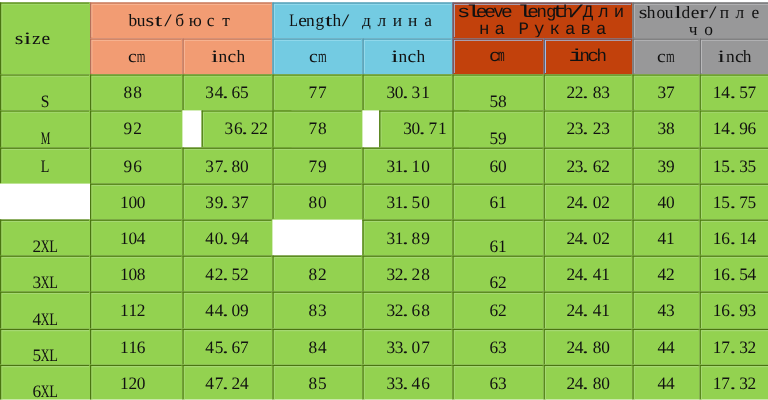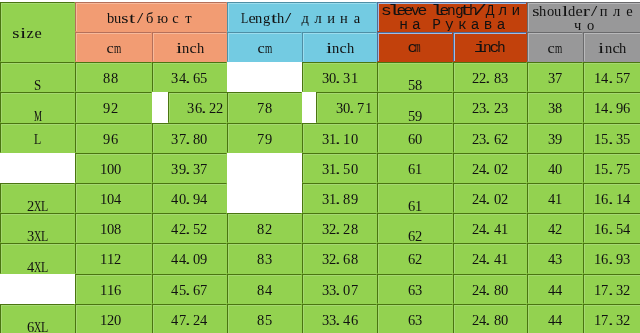--- a/index.html
+++ b/index.html
@@ -78,20 +78,23 @@
     </div>
   <div class="cell c-body low" style="left:0px;top:62.2px;width:75px;height:30.2px;">
       <span class="txt"><span class="ch" style="text-align: left;"><i style="transform: scaleX(0.895552); transform-origin: 0% 100%;">S</i></span></span>
     </div>
   <div class="cell c-body shift-left" style="left:75px;top:62.2px;width:77px;height:30.2px;">
       <span class="txt"><span class="ch" style="text-align: left;"><i style="transform: scaleX(0.997846); transform-origin: 0% 100%;">8</i></span><span class="ch" style="text-align: left;"><i style="transform: scaleX(0.997846); transform-origin: 0% 100%;">8</i></span></span>
     </div>
   <div class="cell c-body" style="left:152px;top:62.2px;width:75px;height:30.2px;">
       <span class="txt"><span class="ch" style="text-align: left;"><i style="transform: scaleX(0.997846); transform-origin: 0% 100%;">3</i></span><span class="ch" style="text-align: left;"><i style="transform: scaleX(0.997846); transform-origin: 0% 100%;">4</i></span><span class="ch dot"><i style="transform: scaleX(1.55);">.</i></span><span class="ch" style="text-align: left;"><i style="transform: scaleX(0.997846); transform-origin: 0% 100%;">6</i></span><span class="ch" style="text-align: left;"><i style="transform: scaleX(0.997846); transform-origin: 0% 100%;">5</i></span></span>
     </div>
+  <div class="cell c-body" style="left:227px;top:62.2px;width:75px;height:30.2px;">
+      <span class="txt"><span class="ch" style="text-align: left;"><i style="transform: scaleX(0.997846); transform-origin: 0% 100%;">7</i></span><span class="ch" style="text-align: left;"><i style="transform: scaleX(0.997846); transform-origin: 0% 100%;">7</i></span></span>
+    </div>
   <div class="cell c-body" style="left:302px;top:62.2px;width:75.3px;height:30.2px;">
       <span class="txt"><span class="ch" style="text-align: left;"><i style="transform: scaleX(0.997846); transform-origin: 0% 100%;">3</i></span><span class="ch" style="text-align: left;"><i style="transform: scaleX(0.997846); transform-origin: 0% 100%;">0</i></span><span class="ch dot"><i style="transform: scaleX(1.55);">.</i></span><span class="ch" style="text-align: left;"><i style="transform: scaleX(0.997846); transform-origin: 0% 100%;">3</i></span><span class="ch" style="text-align: left;"><i style="transform: scaleX(0.997846); transform-origin: 0% 100%;">1</i></span></span>
     </div>
   <div class="cell c-body low" style="left:377.3px;top:62.2px;width:75.7px;height:30.2px;">
       <span class="txt"><span class="ch" style="text-align: left;"><i style="transform: scaleX(0.997846); transform-origin: 0% 100%;">5</i></span><span class="ch" style="text-align: left;"><i style="transform: scaleX(0.997846); transform-origin: 0% 100%;">8</i></span></span>
     </div>
   <div class="cell c-body" style="left:453px;top:62.2px;width:74.2px;height:30.2px;">
       <span class="txt"><span class="ch" style="text-align: left;"><i style="transform: scaleX(0.997846); transform-origin: 0% 100%;">2</i></span><span class="ch" style="text-align: left;"><i style="transform: scaleX(0.997846); transform-origin: 0% 100%;">2</i></span><span class="ch dot"><i style="transform: scaleX(1.55);">.</i></span><span class="ch" style="text-align: left;"><i style="transform: scaleX(0.997846); transform-origin: 0% 100%;">8</i></span><span class="ch" style="text-align: left;"><i style="transform: scaleX(0.997846); transform-origin: 0% 100%;">3</i></span></span>
     </div>
   <div class="cell c-body" style="left:527.2px;top:62.2px;width:56.1px;height:30.2px;">
@@ -153,20 +156,23 @@
     </div>
   <div class="cell c-body" style="left:583.3px;top:122.6px;width:57.7px;height:30.2px;">
       <span class="txt"><span class="ch" style="text-align: left;"><i style="transform: scaleX(0.997846); transform-origin: 0% 100%;">1</i></span><span class="ch" style="text-align: left;"><i style="transform: scaleX(0.997846); transform-origin: 0% 100%;">5</i></span><span class="ch dot"><i style="transform: scaleX(1.55);">.</i></span><span class="ch" style="text-align: left;"><i style="transform: scaleX(0.997846); transform-origin: 0% 100%;">3</i></span><span class="ch" style="text-align: left;"><i style="transform: scaleX(0.997846); transform-origin: 0% 100%;">5</i></span></span>
     </div>
   <div class="cell c-body shift-left" style="left:75px;top:152.8px;width:77px;height:30.2px;">
       <span class="txt"><span class="ch" style="text-align: left;"><i style="transform: scaleX(0.997846); transform-origin: 0% 100%;">1</i></span><span class="ch" style="text-align: left;"><i style="transform: scaleX(0.997846); transform-origin: 0% 100%;">0</i></span><span class="ch" style="text-align: left;"><i style="transform: scaleX(0.997846); transform-origin: 0% 100%;">0</i></span></span>
     </div>
   <div class="cell c-body" style="left:152px;top:152.8px;width:75px;height:30.2px;">
       <span class="txt"><span class="ch" style="text-align: left;"><i style="transform: scaleX(0.997846); transform-origin: 0% 100%;">3</i></span><span class="ch" style="text-align: left;"><i style="transform: scaleX(0.997846); transform-origin: 0% 100%;">9</i></span><span class="ch dot"><i style="transform: scaleX(1.55);">.</i></span><span class="ch" style="text-align: left;"><i style="transform: scaleX(0.997846); transform-origin: 0% 100%;">3</i></span><span class="ch" style="text-align: left;"><i style="transform: scaleX(0.997846); transform-origin: 0% 100%;">7</i></span></span>
     </div>
+  <div class="cell c-body" style="left:227px;top:152.8px;width:75px;height:30.2px;">
+      <span class="txt"><span class="ch" style="text-align: left;"><i style="transform: scaleX(0.997846); transform-origin: 0% 100%;">8</i></span><span class="ch" style="text-align: left;"><i style="transform: scaleX(0.997846); transform-origin: 0% 100%;">0</i></span></span>
+    </div>
   <div class="cell c-body" style="left:302px;top:152.8px;width:75.3px;height:30.2px;">
       <span class="txt"><span class="ch" style="text-align: left;"><i style="transform: scaleX(0.997846); transform-origin: 0% 100%;">3</i></span><span class="ch" style="text-align: left;"><i style="transform: scaleX(0.997846); transform-origin: 0% 100%;">1</i></span><span class="ch dot"><i style="transform: scaleX(1.55);">.</i></span><span class="ch" style="text-align: left;"><i style="transform: scaleX(0.997846); transform-origin: 0% 100%;">5</i></span><span class="ch" style="text-align: left;"><i style="transform: scaleX(0.997846); transform-origin: 0% 100%;">0</i></span></span>
     </div>
   <div class="cell c-body" style="left:377.3px;top:152.8px;width:75.7px;height:30.2px;">
       <span class="txt"><span class="ch" style="text-align: left;"><i style="transform: scaleX(0.997846); transform-origin: 0% 100%;">6</i></span><span class="ch" style="text-align: left;"><i style="transform: scaleX(0.997846); transform-origin: 0% 100%;">1</i></span></span>
     </div>
   <div class="cell c-body" style="left:453px;top:152.8px;width:74.2px;height:30.2px;">
       <span class="txt"><span class="ch" style="text-align: left;"><i style="transform: scaleX(0.997846); transform-origin: 0% 100%;">2</i></span><span class="ch" style="text-align: left;"><i style="transform: scaleX(0.997846); transform-origin: 0% 100%;">4</i></span><span class="ch dot"><i style="transform: scaleX(1.55);">.</i></span><span class="ch" style="text-align: left;"><i style="transform: scaleX(0.997846); transform-origin: 0% 100%;">0</i></span><span class="ch" style="text-align: left;"><i style="transform: scaleX(0.997846); transform-origin: 0% 100%;">2</i></span></span>
     </div>
   <div class="cell c-body" style="left:527.2px;top:152.8px;width:56.1px;height:30.2px;">
@@ -245,20 +251,23 @@
       <span class="txt"><span class="ch" style="text-align: left;"><i style="transform: scaleX(0.997846); transform-origin: 0% 100%;">6</i></span><span class="ch" style="text-align: left;"><i style="transform: scaleX(0.997846); transform-origin: 0% 100%;">2</i></span></span>
     </div>
   <div class="cell c-body" style="left:453px;top:243.4px;width:74.2px;height:30.2px;">
       <span class="txt"><span class="ch" style="text-align: left;"><i style="transform: scaleX(0.997846); transform-origin: 0% 100%;">2</i></span><span class="ch" style="text-align: left;"><i style="transform: scaleX(0.997846); transform-origin: 0% 100%;">4</i></span><span class="ch dot"><i style="transform: scaleX(1.55);">.</i></span><span class="ch" style="text-align: left;"><i style="transform: scaleX(0.997846); transform-origin: 0% 100%;">4</i></span><span class="ch" style="text-align: left;"><i style="transform: scaleX(0.997846); transform-origin: 0% 100%;">1</i></span></span>
     </div>
   <div class="cell c-body" style="left:527.2px;top:243.4px;width:56.1px;height:30.2px;">
       <span class="txt"><span class="ch" style="text-align: left;"><i style="transform: scaleX(0.997846); transform-origin: 0% 100%;">4</i></span><span class="ch" style="text-align: left;"><i style="transform: scaleX(0.997846); transform-origin: 0% 100%;">3</i></span></span>
     </div>
   <div class="cell c-body" style="left:583.3px;top:243.4px;width:57.7px;height:30.2px;">
       <span class="txt"><span class="ch" style="text-align: left;"><i style="transform: scaleX(0.997846); transform-origin: 0% 100%;">1</i></span><span class="ch" style="text-align: left;"><i style="transform: scaleX(0.997846); transform-origin: 0% 100%;">6</i></span><span class="ch dot"><i style="transform: scaleX(1.55);">.</i></span><span class="ch" style="text-align: left;"><i style="transform: scaleX(0.997846); transform-origin: 0% 100%;">9</i></span><span class="ch" style="text-align: left;"><i style="transform: scaleX(0.997846); transform-origin: 0% 100%;">3</i></span></span>
+    </div>
+  <div class="cell c-body low" style="left:0px;top:273.6px;width:75px;height:30.2px;">
+      <span class="txt"><span class="ch" style="text-align: left;"><i style="transform: scaleX(0.997846); transform-origin: 0% 100%;">5</i></span><span class="ch" style="text-align: left;"><i style="transform: scaleX(0.690015); transform-origin: 0% 100%;">X</i></span><span class="ch" style="text-align: left;"><i style="transform: scaleX(0.816579); transform-origin: 0% 100%;">L</i></span></span>
     </div>
   <div class="cell c-body shift-left" style="left:75px;top:273.6px;width:77px;height:30.2px;">
       <span class="txt"><span class="ch" style="text-align: left;"><i style="transform: scaleX(0.997846); transform-origin: 0% 100%;">1</i></span><span class="ch" style="text-align: left;"><i style="transform: scaleX(0.997846); transform-origin: 0% 100%;">1</i></span><span class="ch" style="text-align: left;"><i style="transform: scaleX(0.997846); transform-origin: 0% 100%;">6</i></span></span>
     </div>
   <div class="cell c-body" style="left:152px;top:273.6px;width:75px;height:30.2px;">
       <span class="txt"><span class="ch" style="text-align: left;"><i style="transform: scaleX(0.997846); transform-origin: 0% 100%;">4</i></span><span class="ch" style="text-align: left;"><i style="transform: scaleX(0.997846); transform-origin: 0% 100%;">5</i></span><span class="ch dot"><i style="transform: scaleX(1.55);">.</i></span><span class="ch" style="text-align: left;"><i style="transform: scaleX(0.997846); transform-origin: 0% 100%;">6</i></span><span class="ch" style="text-align: left;"><i style="transform: scaleX(0.997846); transform-origin: 0% 100%;">7</i></span></span>
     </div>
   <div class="cell c-body" style="left:227px;top:273.6px;width:75px;height:30.2px;">
       <span class="txt"><span class="ch" style="text-align: left;"><i style="transform: scaleX(0.997846); transform-origin: 0% 100%;">8</i></span><span class="ch" style="text-align: left;"><i style="transform: scaleX(0.997846); transform-origin: 0% 100%;">4</i></span></span>
     </div>

